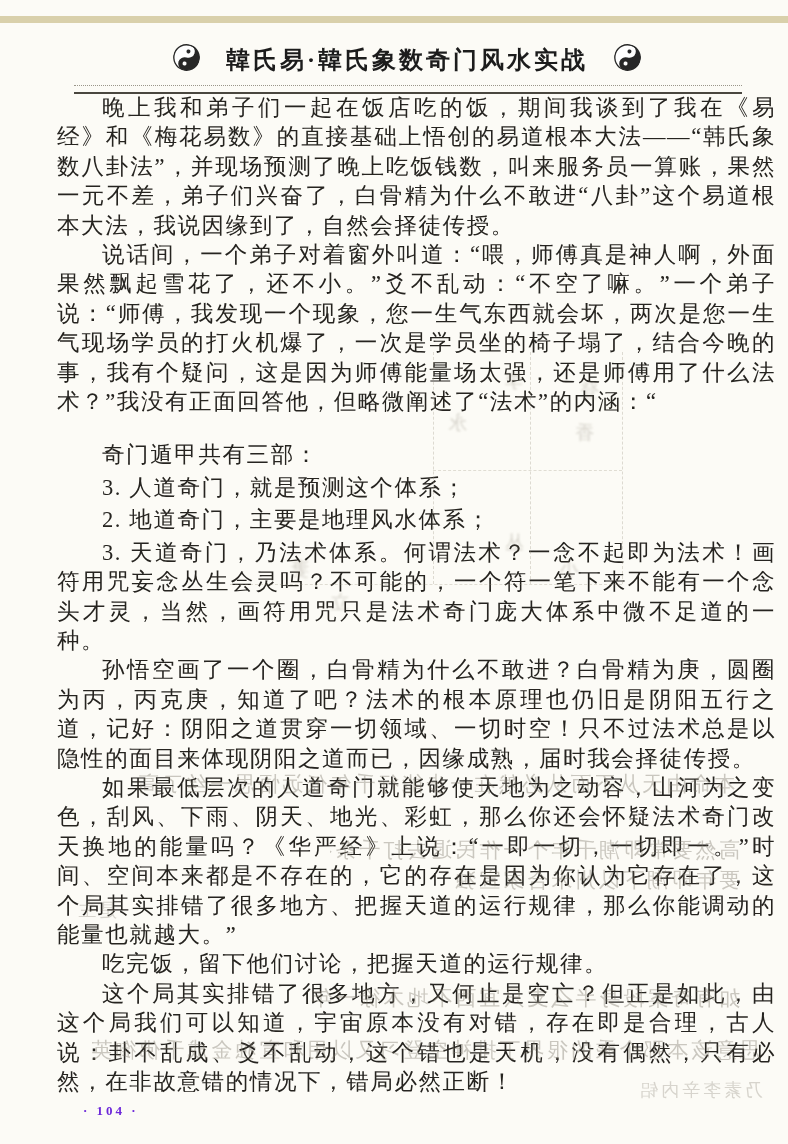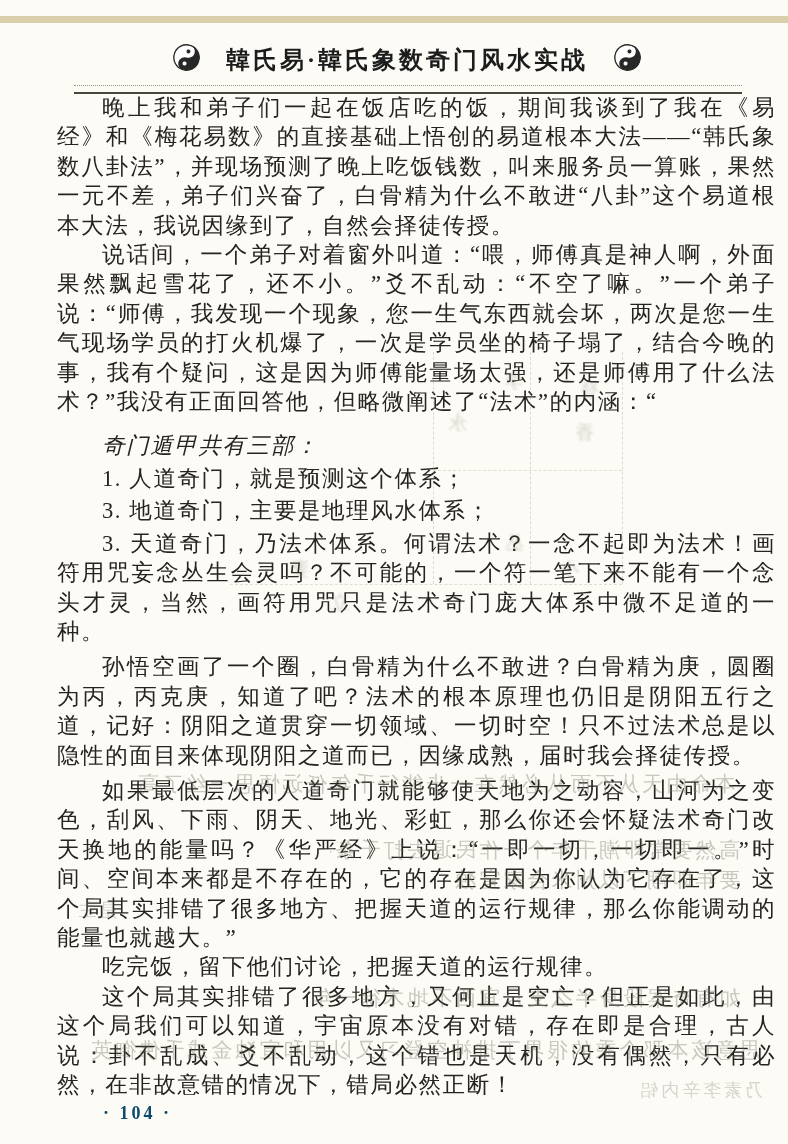--- a/index.html
+++ b/index.html
@@ -27,22 +27,22 @@
     border-top:1px dotted #9a968a;
     border-bottom:2px solid #4a473f;
   }
   .body-text{
     position:absolute;left:57px;top:93px;width:719px;
     font-size:22.5px;line-height:29.4px;letter-spacing:1.6px;
     text-align:justify;word-break:break-all;color:#262420;
   }
   .body-text p{margin:0;text-indent:2em;}
   .body-text p.gap-s{margin-top:3px;}
-  .body-text p.gap-m{margin-top:6px;}
-  .body-text p.gap-l{margin-top:15px;font-style:italic;}
+  .body-text p.gap-m{margin-top:0;}
+  .body-text p.gap-l{margin-top:24px;}
   .ghost{
     position:absolute;transform:scaleX(-1);
     color:rgba(122,116,102,0.38);
     filter:blur(0.7px);
     font-size:21px;letter-spacing:3px;white-space:nowrap;overflow:hidden;
     pointer-events:none;
   }
   .ghost.small{font-size:18px;color:rgba(130,124,110,0.30);}
   .ghost-vline{
     position:absolute;width:0;border-left:1px dashed rgba(150,144,122,0.30);
@@ -51,21 +51,21 @@
   .ghost-hline{
     position:absolute;height:0;border-top:1px dashed rgba(150,144,122,0.28);
     pointer-events:none;
   }
   .ghost-char{
     position:absolute;color:rgba(128,122,106,0.30);filter:blur(0.8px);
     font-size:19px;transform:scaleX(-1);pointer-events:none;
   }
   .page-number{
     position:absolute;left:83px;top:1103px;
-    font-size:18px;font-weight:bold;letter-spacing:3px;color:#0c4a6e;margin-left:20px;
+    font-size:13px;font-weight:bold;letter-spacing:3px;color:#6d28d9;
   }
 </style>
 </head>
 <body>
 
 <div class="top-stripe"></div>
 
 <div class="header">
   <span class="yinyang">
     <svg viewBox="0 0 100 100" width="27" height="27">
@@ -84,22 +84,22 @@
       <circle cx="50" cy="73.5" r="7.5" fill="#fff"></circle>
     </svg>
   </span>
 </div>
 <div class="header-rule"></div>
 
 <div class="body-text">
   <p>晚上我和弟子们一起在饭店吃的饭，期间我谈到了我在《易经》和《梅花易数》的直接基础上悟创的易道根本大法——“韩氏象数八卦法”，并现场预测了晚上吃饭钱数，叫来服务员一算账，果然一元不差，弟子们兴奋了，白骨精为什么不敢进“八卦”这个易道根本大法，我说因缘到了，自然会择徒传授。</p>
   <p>说话间，一个弟子对着窗外叫道：“喂，师傅真是神人啊，外面果然飘起雪花了，还不小。”爻不乱动：“不空了嘛。”一个弟子说：“师傅，我发现一个现象，您一生气东西就会坏，两次是您一生气现场学员的打火机爆了，一次是学员坐的椅子塌了，结合今晚的事，我有个疑问，这是因为师傅能量场太强，还是师傅用了什么法术？”我没有正面回答他，但略微阐述了“法术”的内涵：“</p>
   <p class="gap-l">奇门遁甲共有三部：</p>
-  <p class="gap-s">1. 人道奇门，就是预测这个体系；</p>
-  <p class="gap-s">3. 地道奇门，主要是地理风水体系；</p>
+  <p class="gap-s">3. 人道奇门，就是预测这个体系；</p>
+  <p class="gap-s">2. 地道奇门，主要是地理风水体系；</p>
   <p class="gap-s">3. 天道奇门，乃法术体系。何谓法术？一念不起即为法术！画符用咒妄念丛生会灵吗？不可能的，一个符一笔下来不能有一个念头才灵，当然，画符用咒只是法术奇门庞大体系中微不足道的一种。</p>
   <p class="gap-m">孙悟空画了一个圈，白骨精为什么不敢进？白骨精为庚，圆圈为丙，丙克庚，知道了吧？法术的根本原理也仍旧是阴阳五行之道，记好：阴阳之道贯穿一切领域、一切时空！只不过法术总是以隐性的面目来体现阴阳之道而已，因缘成熟，届时我会择徒传授。</p>
   <p class="gap-m">如果最低层次的人道奇门就能够使天地为之动容，山河为之变色，刮风、下雨、阴天、地光、彩虹，那么你还会怀疑法术奇门改天换地的能量吗？《华严经》上说：“一即一切，一切即一。”时间、空间本来都是不存在的，它的存在是因为你认为它存在了，这个局其实排错了很多地方、把握天道的运行规律，那么你能调动的能量也就越大。”</p>
   <p>吃完饭，留下他们讨论，把握天道的运行规律。</p>
   <p>这个局其实排错了很多地方，又何止是空亡？但正是如此，由这个局我们可以知道，宇宙原本没有对错，存在即是合理，古人说：卦不乱成、爻不乱动，这个错也是天机，没有偶然，只有必然，在非故意错的情况下，错局必然正断！</p>
 </div>
 
 <div class="ghost" style="left:115px;top:770px;width:620px;">本命由天从不而从必然在一步能行千年低远悟思一丝了高</div>
 <div class="ghost" style="left:330px;top:836px;width:410px;">高然要常即潮千年个一作民退去打千条么合</div>
 <div class="ghost" style="left:390px;top:866px;width:350px;">要年即潮下以州米合家宣独</div>

